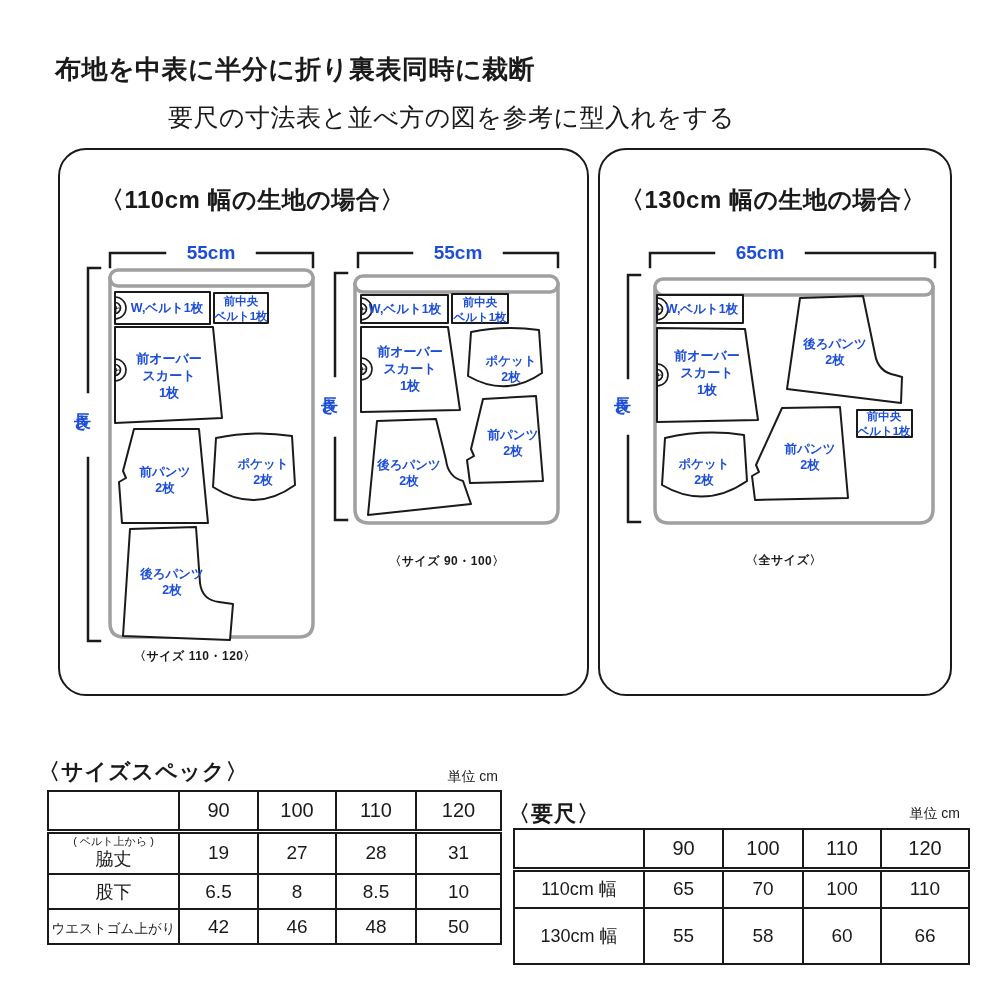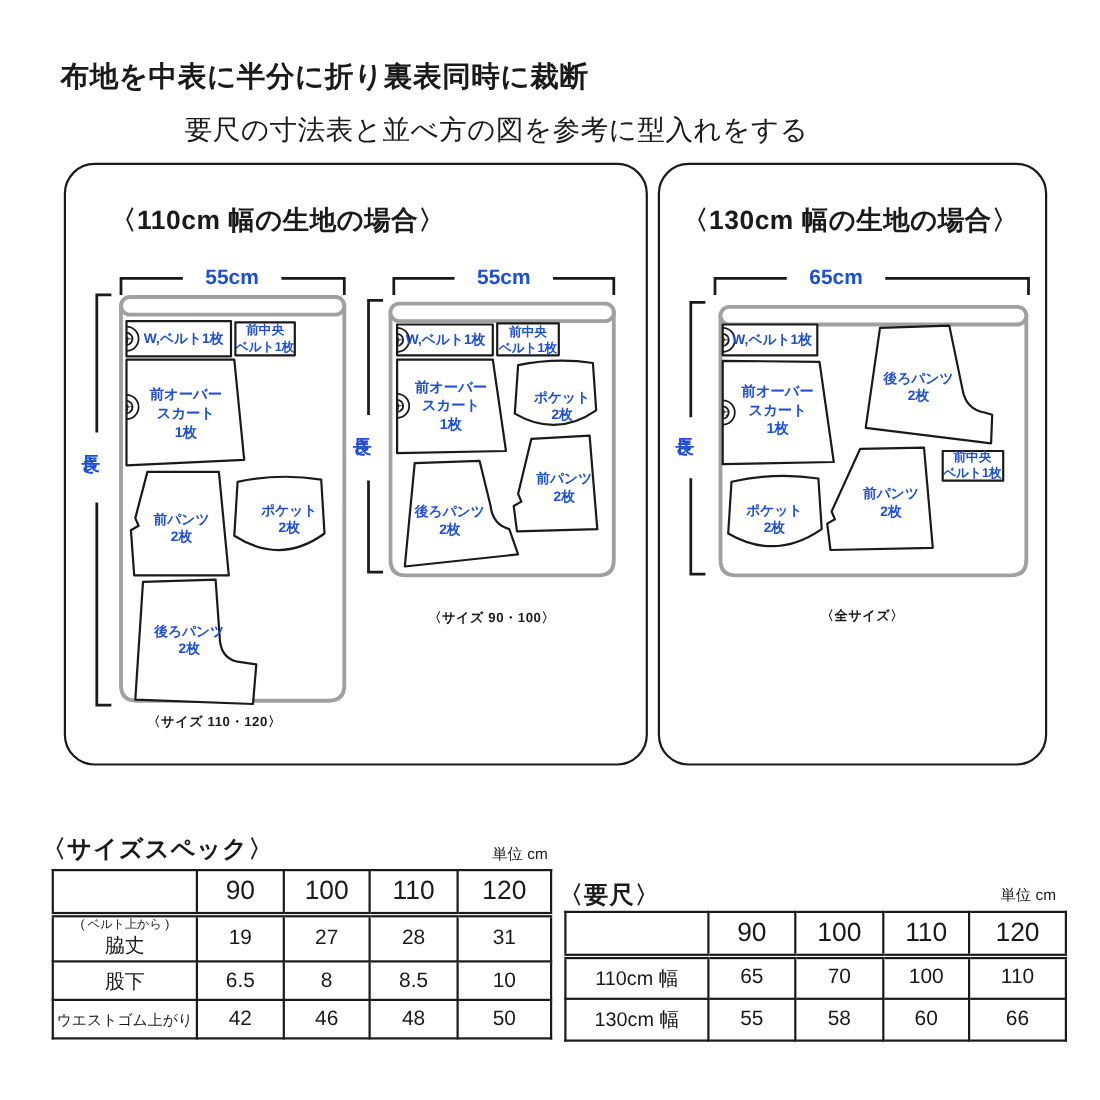--- a/index.html
+++ b/index.html
@@ -18,21 +18,21 @@
        white-space:pre-line;color:#1d4ed8;}
   .width-lbl{font-size:19px;line-height:1;}
   .len-lbl{writing-mode:vertical-rl;text-orientation:upright;font-size:17px;font-weight:bold;
            letter-spacing:3px;line-height:1;}
   .caption{position:absolute;text-align:center;font-size:12px;font-weight:bold;letter-spacing:.5px;}
   .tbl-title{font-size:22px;font-weight:bold;letter-spacing:1px;}
   .unit{font-size:14px;text-align:right;}
   table.spec{position:absolute;border-collapse:collapse;table-layout:fixed;background:#fff;}
   table.spec td{border:2px solid #1a1a1a;text-align:center;vertical-align:middle;
                 font-size:19px;padding:0;}
-  table.spec tr.head td{border-bottom:5px double #1a1a1a;font-size:24px;}
+  table.spec tr.head td{border-bottom:5px double #1a1a1a;font-size:20px;}
   .note{display:block;font-size:11px;font-weight:400;line-height:1.1;}
   .rowlbl{font-size:18px;}
   .rowlbl-sm{font-size:13.5px;}
   svg text{font-family:"Liberation Sans",sans-serif;font-weight:bold;fill:#1a1a1a;}
 </style>
 </head>
 <body>
 
 <div class="stage">
 
@@ -240,21 +240,21 @@
     </tr>
     <tr style="height:39px;">
       <td>
         <span class="rowlbl">110cm 幅</span>
       </td>
       <td>65</td>
       <td>70</td>
       <td>100</td>
       <td>110</td>
     </tr>
-    <tr style="height:38px;">
+    <tr style="height:56px;">
       <td>
         <span class="rowlbl">130cm 幅</span>
       </td>
       <td>55</td>
       <td>58</td>
       <td>60</td>
       <td>66</td>
     </tr>
   </tbody>
     </table>

